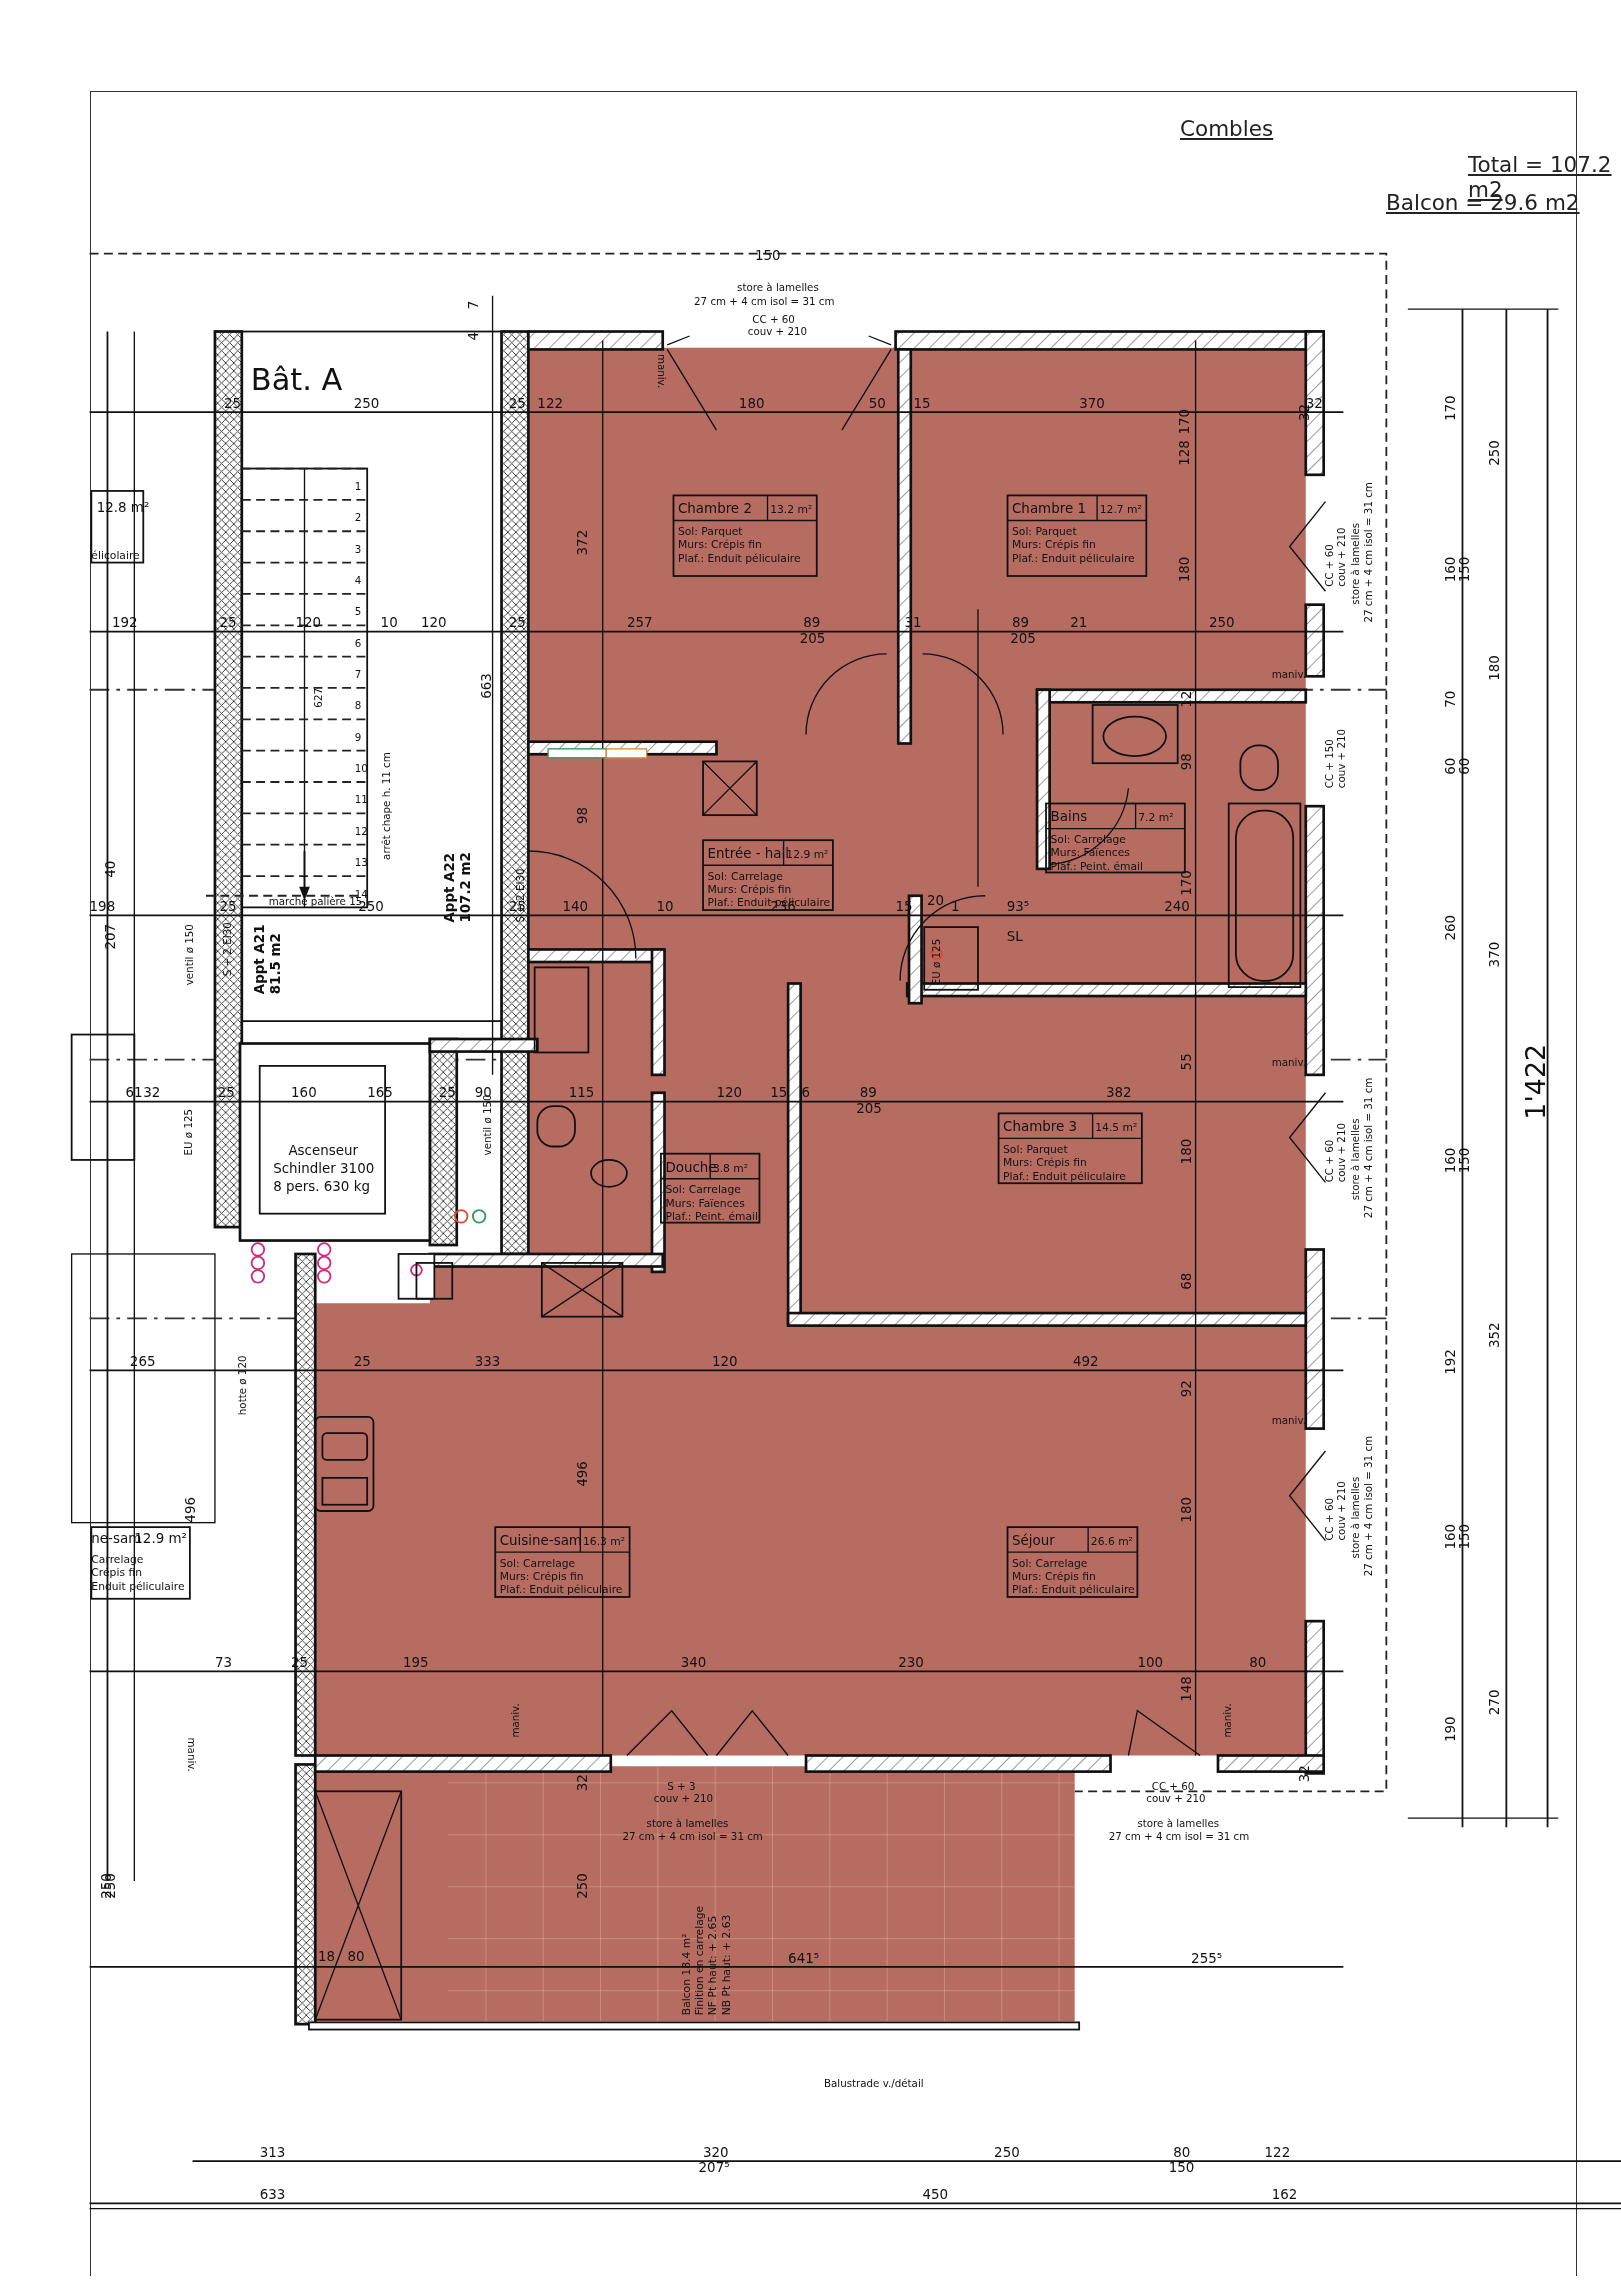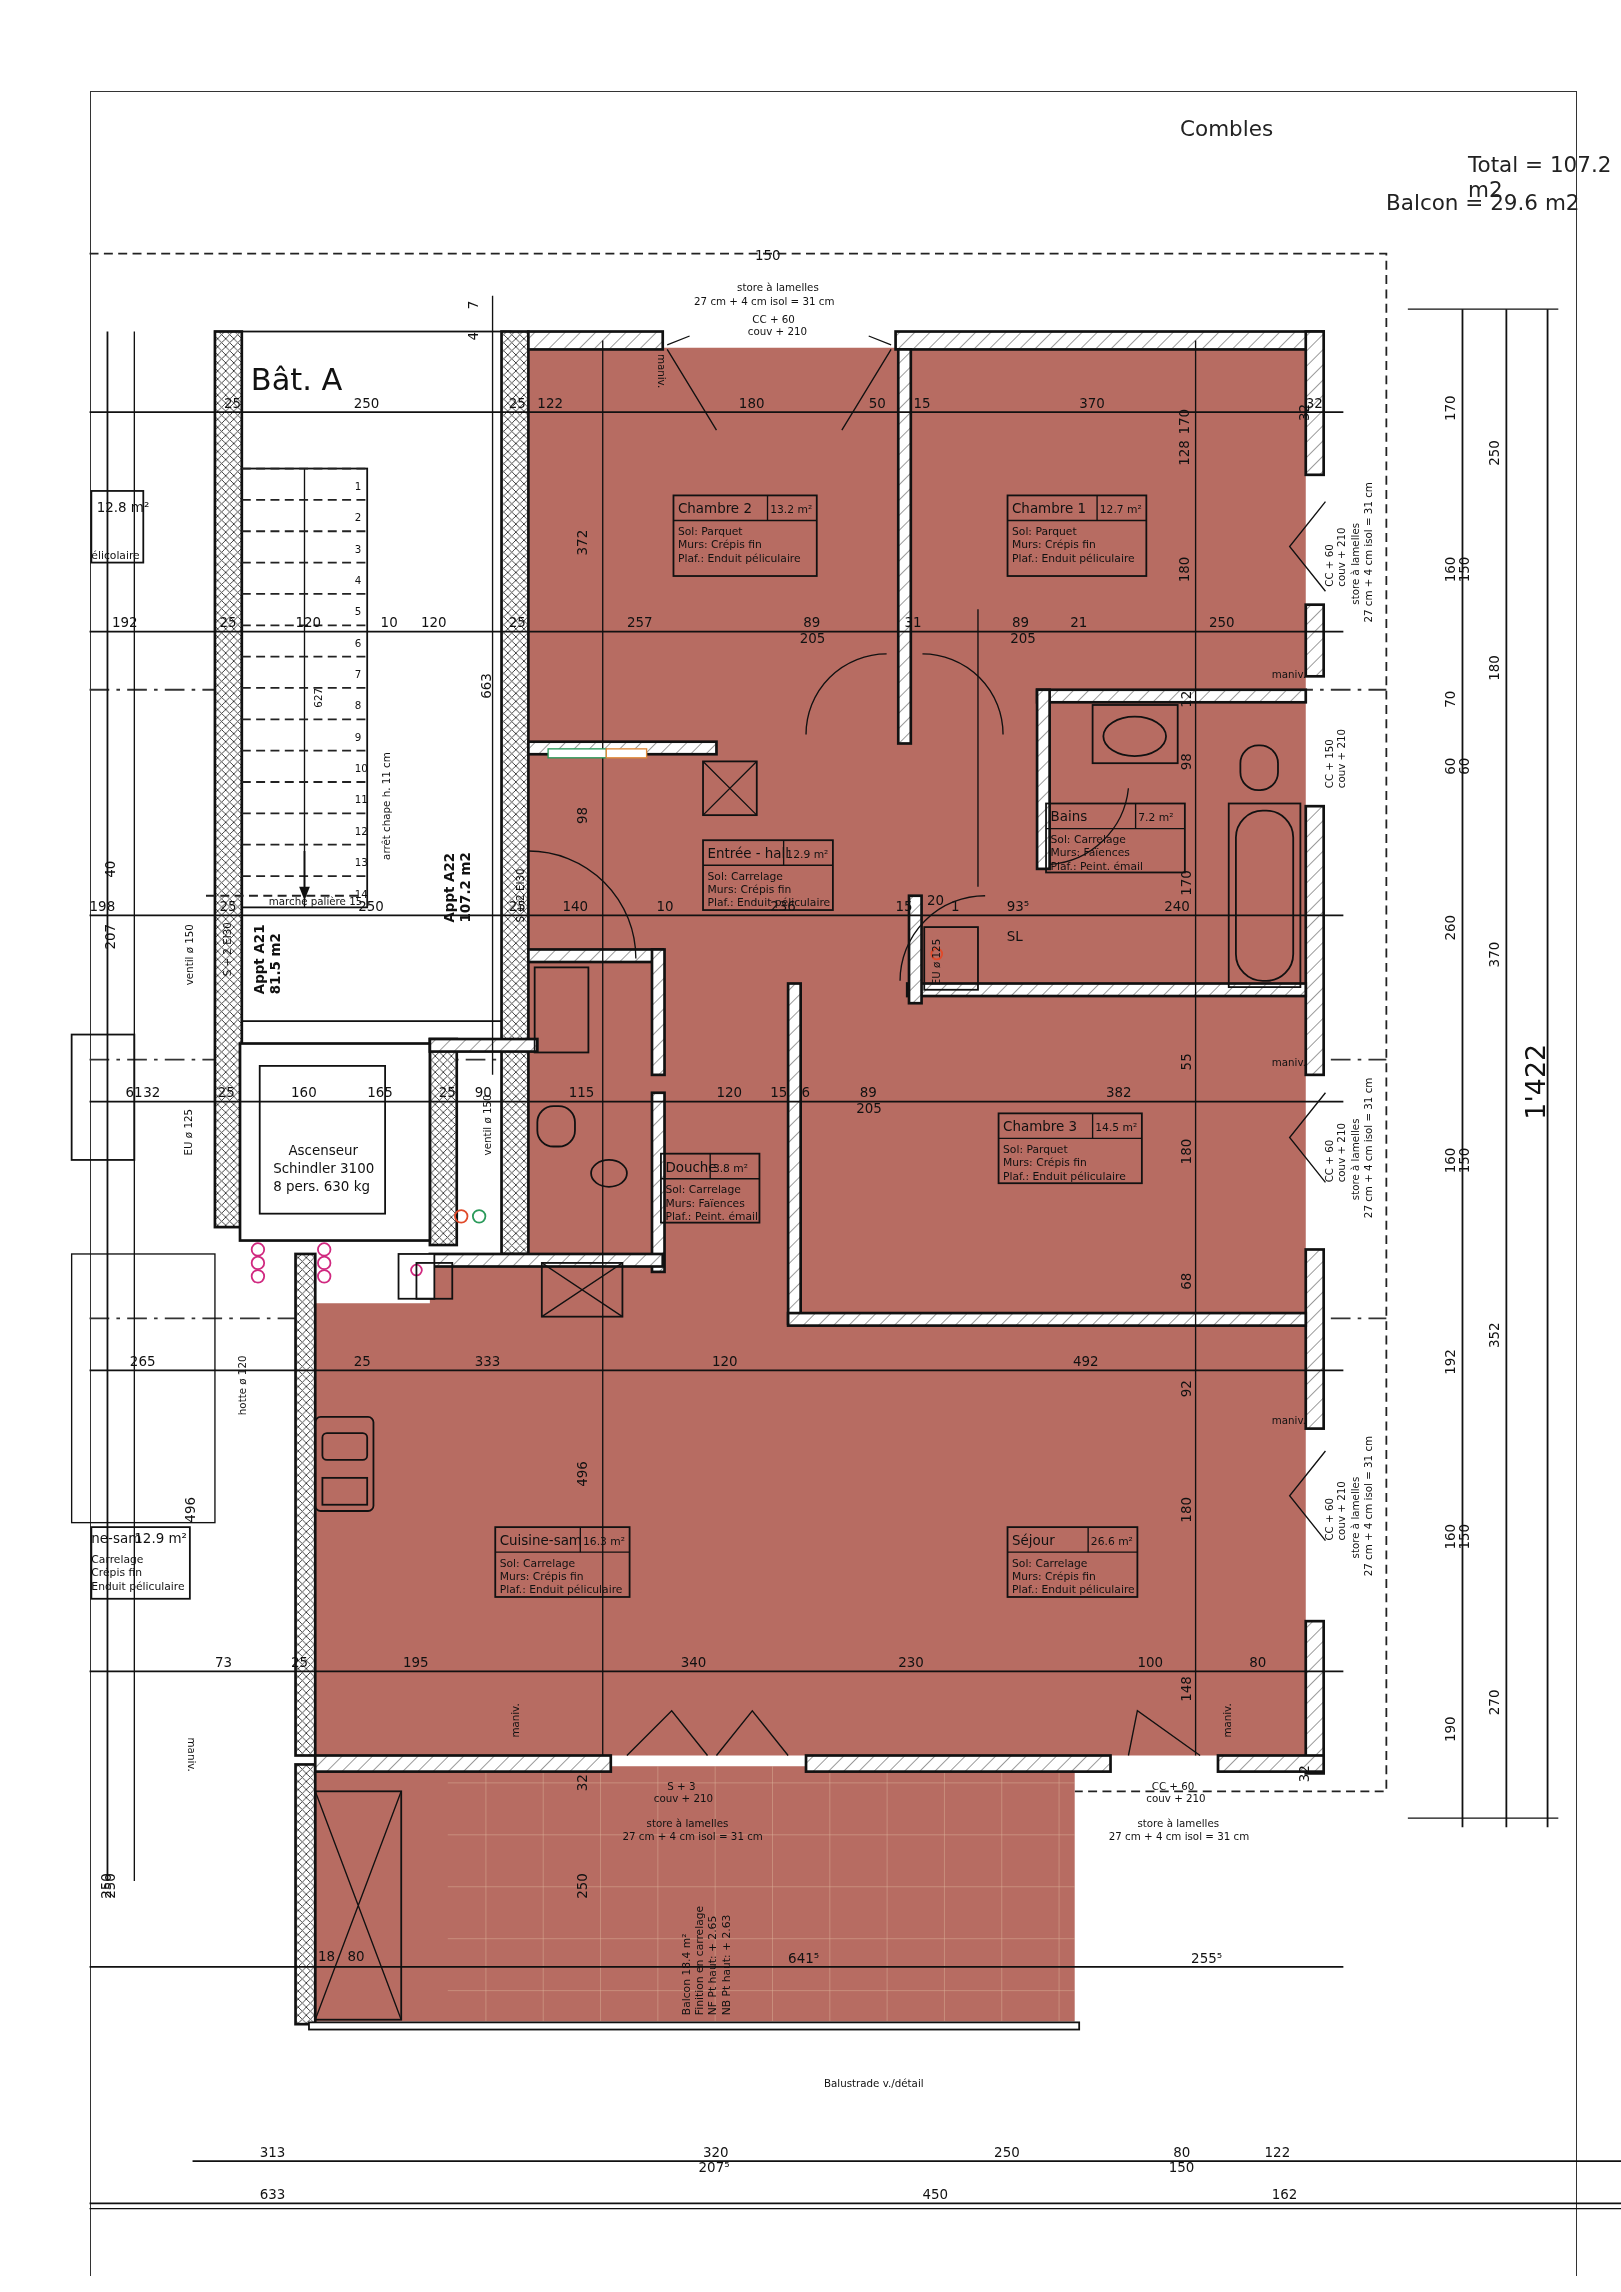--- a/index.html
+++ b/index.html
@@ -1,20 +1,20 @@
 <!DOCTYPE html>
 <html style="font-size:14.3px"><head>
 <meta charset="utf-8">
 <style>
   html, body { margin:0; padding:0; background:#ffffff; }
   body { width:1621px; height:2293px; position:relative; overflow:hidden;
          font-family:"DejaVu Sans", sans-serif; color:#1a1a1a; }
   #sheet { position:absolute; left:90px; top:91px; width:1487px; height:2185px;
            border:1.8px solid #333; box-sizing:border-box; border-bottom:none; }
-  .hdr { position:absolute; font-family:"DejaVu Sans", sans-serif; color:#222; }
+  .hdr { position:absolute; font-family:"DejaVu Sans", sans-serif; color:#222;text-decoration:underline; }
   #title { left:1180px; top:116px; font-size:21.5px; }
   #total { left:1468px; top:152px; font-size:21.5px; }
   #balcon { left:1386px; top:190px; font-size:21.5px; }
   svg#plan { position:absolute; left:0; top:0; }
   .room-fill { fill:#b76c62; }
   .wall-hatch { fill:url(#hatch); stroke:#111; stroke-width:3; }
   .wall-cross { fill:url(#cross); stroke:#111; stroke-width:3; }
   .dim { stroke:#111; stroke-width:2; fill:none; }
   .thin { stroke:#111; stroke-width:1.5; fill:none; }
   .dash { stroke:#222; stroke-width:2; stroke-dasharray:10 6; fill:none; }

